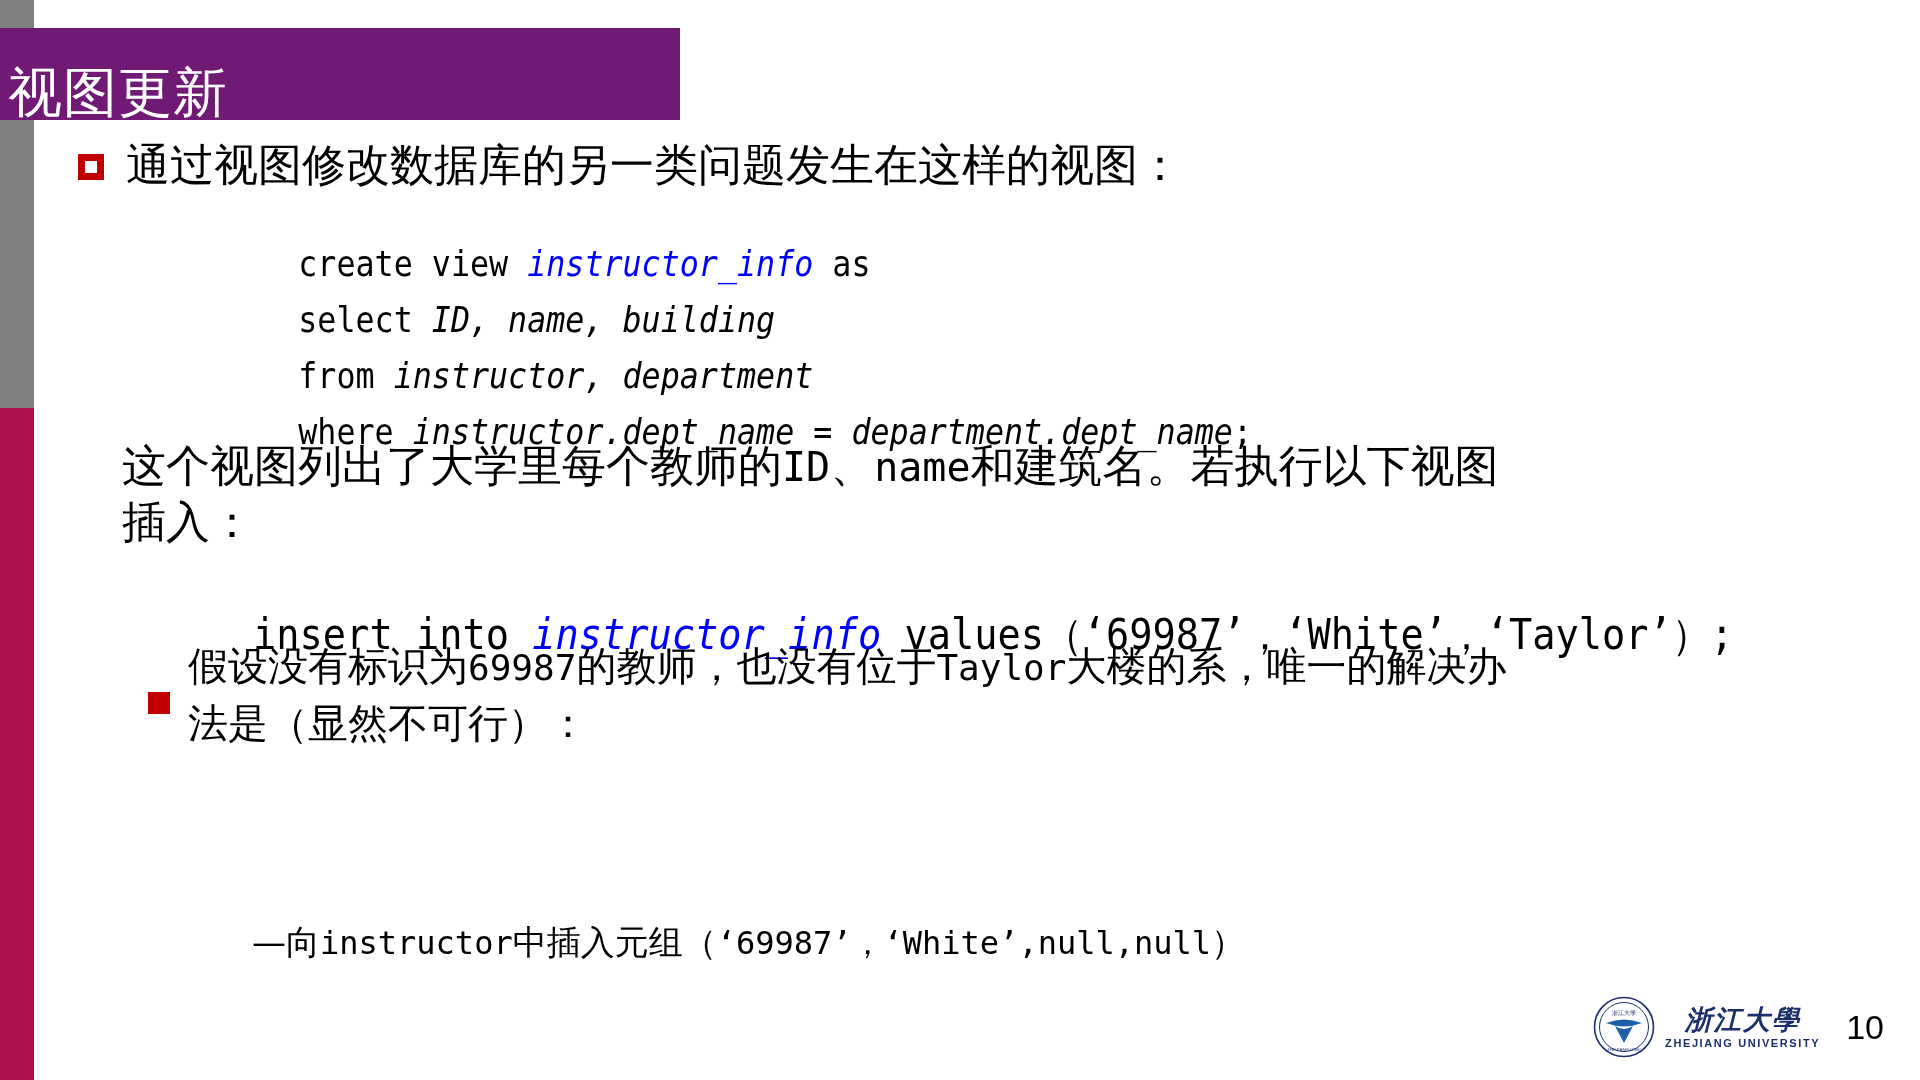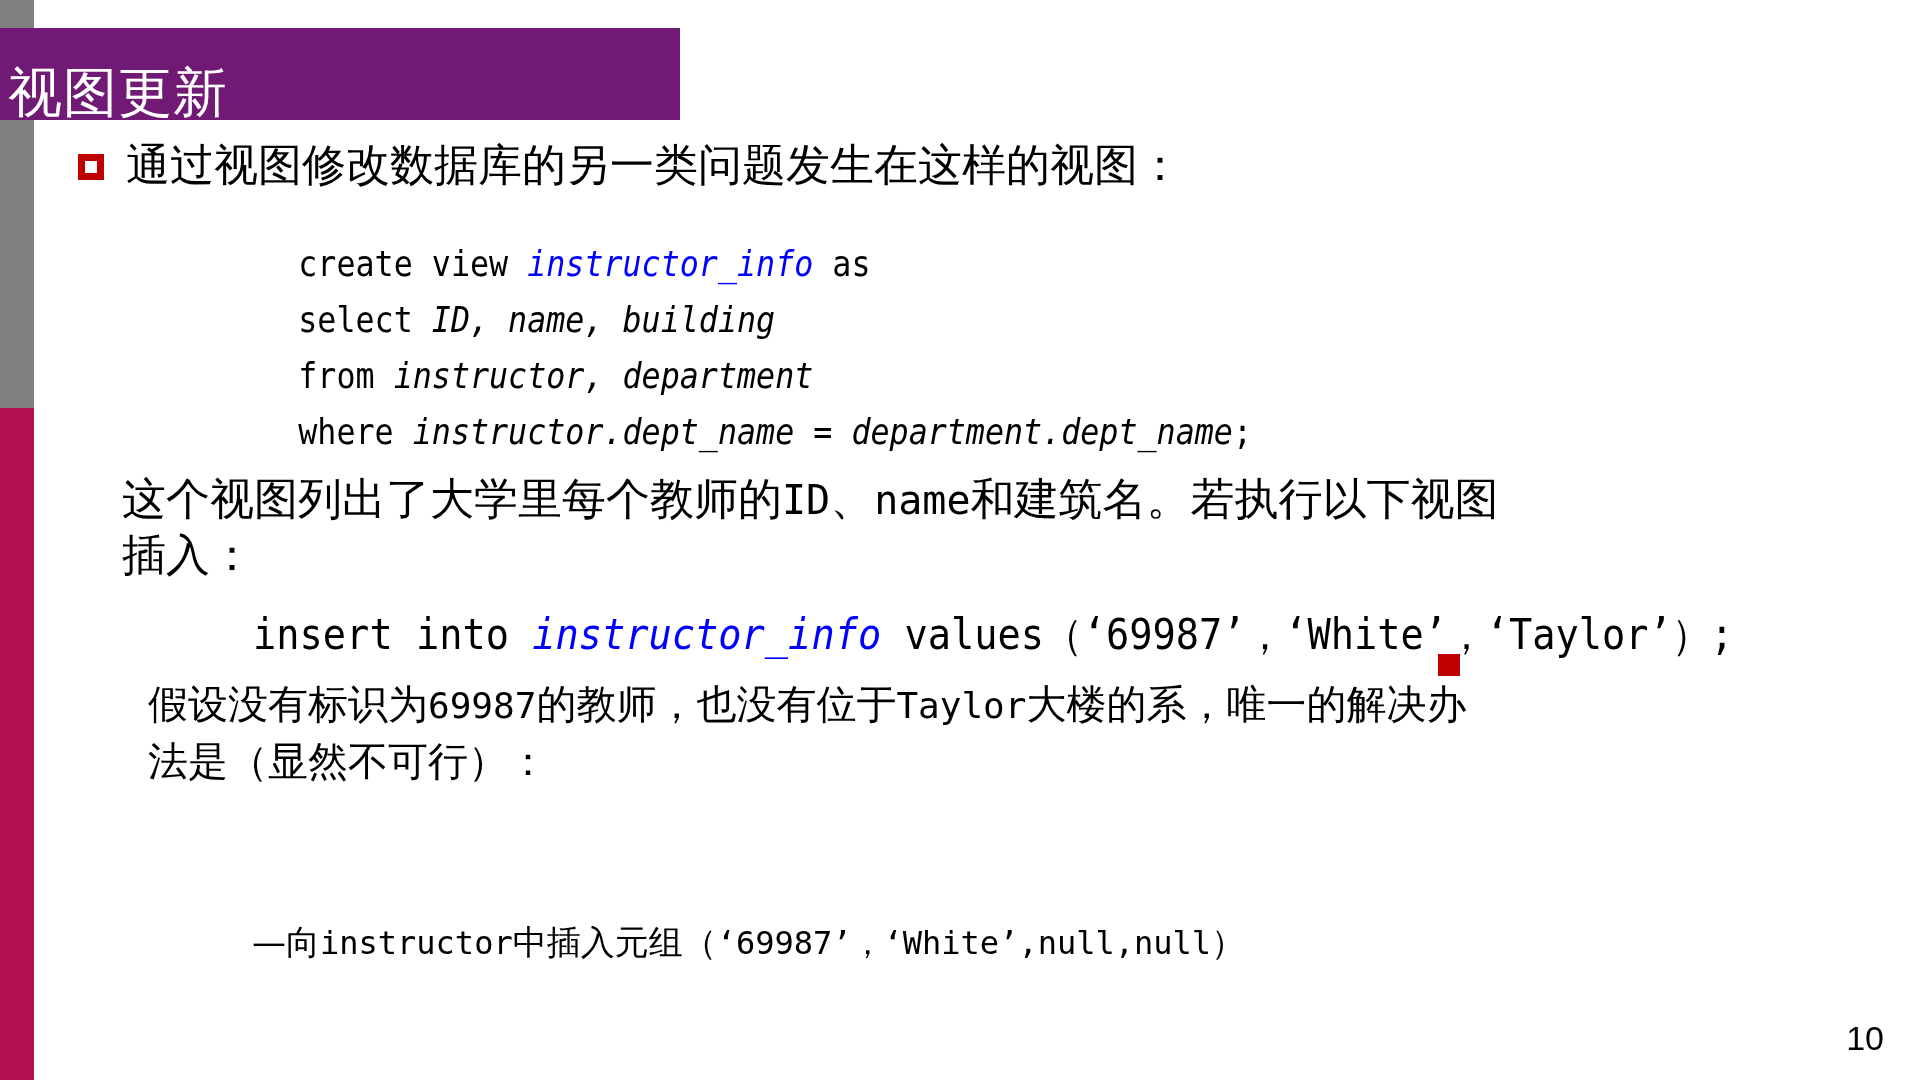--- a/index.html
+++ b/index.html
@@ -100,21 +100,20 @@
   .code-line .id   { color: #0000ff; font-style: italic; }
   .code-line .it   { color: #000000; font-style: italic; }
   .code-line .pl   { color: #000000; font-style: normal; }
 
   
   .para {
     position: absolute;
     font-size: 44px;
     line-height: 1.28;
     font-family: "DejaVu Sans", "Liberation Sans", sans-serif;
-    margin-top: 33px;
   }
   .para .mono {
     font-family: "DejaVu Sans Mono", "Liberation Mono", monospace;
     font-size: 40px;
   }
 
   
   #insert-line {
     position: absolute;
     font-family: "DejaVu Sans Mono", "Liberation Mono", monospace;
@@ -123,22 +122,21 @@
     white-space: pre;
     transform: scaleX(0.92);
     transform-origin: left center;
   }
   #insert-line .id { color: #0000ff; font-style: italic; }
 
   
   #lvl2-row {
     position: absolute;
     display: flex;
-    align-items: flex-end;
-    flex-direction: column;
+    align-items: center;
   }
   .bullet-filled-square {
     width: 22px;
     height: 22px;
     background: #c00000;
     flex: 0 0 auto;
     margin-top: 16px;
     margin-right: 18px;
   }
   #lvl2-text {
@@ -255,14 +253,28 @@
   </div>
 
   <div class="lvl3-line" style="left:252px; top:805px;">
     <span>—</span><span>向</span><span class="mono">instructor</span><span>中插入元组（</span><span class="mono">‘69987’，‘White’,null,null</span><span>）</span>
   </div>
 
 
 </div>
 
 <div id="footer">
+  <div id="zju-logo">
+    <svg id="zju-seal" width="62" height="62" viewBox="0 0 62 62">
+      <circle cx="31" cy="31" r="29.5" fill="#ffffff" stroke="#1b2f6b" stroke-width="1.6"></circle>
+      <circle cx="31" cy="31" r="24.5" fill="#ffffff" stroke="#1b2f6b" stroke-width="1"></circle>
+      <path d="M13 27 Q31 20 49 27 Q31 34 13 27 Z" fill="#1b5fa8"></path>
+      <path d="M22 30 L31 47 L40 30 Q31 36 22 30 Z" fill="#1b5fa8"></path>
+      <text x="31" y="19" font-size="6" fill="#1b2f6b" text-anchor="middle" font-family="'DejaVu Sans', sans-serif">浙江大學</text>
+      <text x="31" y="55" font-size="4.4" fill="#1b2f6b" text-anchor="middle" font-family="'Liberation Sans', sans-serif">ZHEJIANG UNIV</text>
+    </svg>
+    <div id="zju-wordmark">
+      <div id="zju-cn">浙江大學</div>
+      <div id="zju-en">ZHEJIANG UNIVERSITY</div>
+    </div>
+  </div>
   <div id="page-number">10</div>
 </div>
 
 </body></html>

